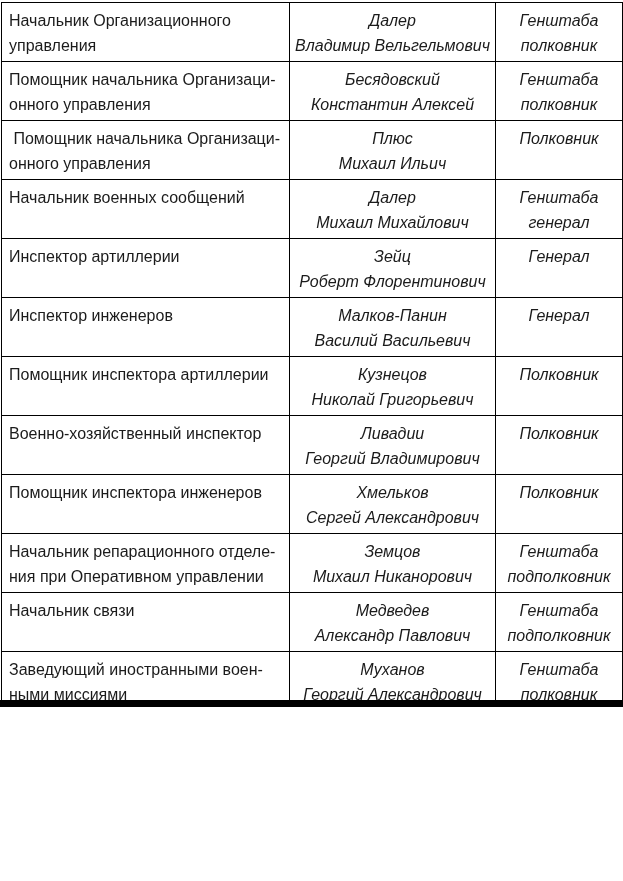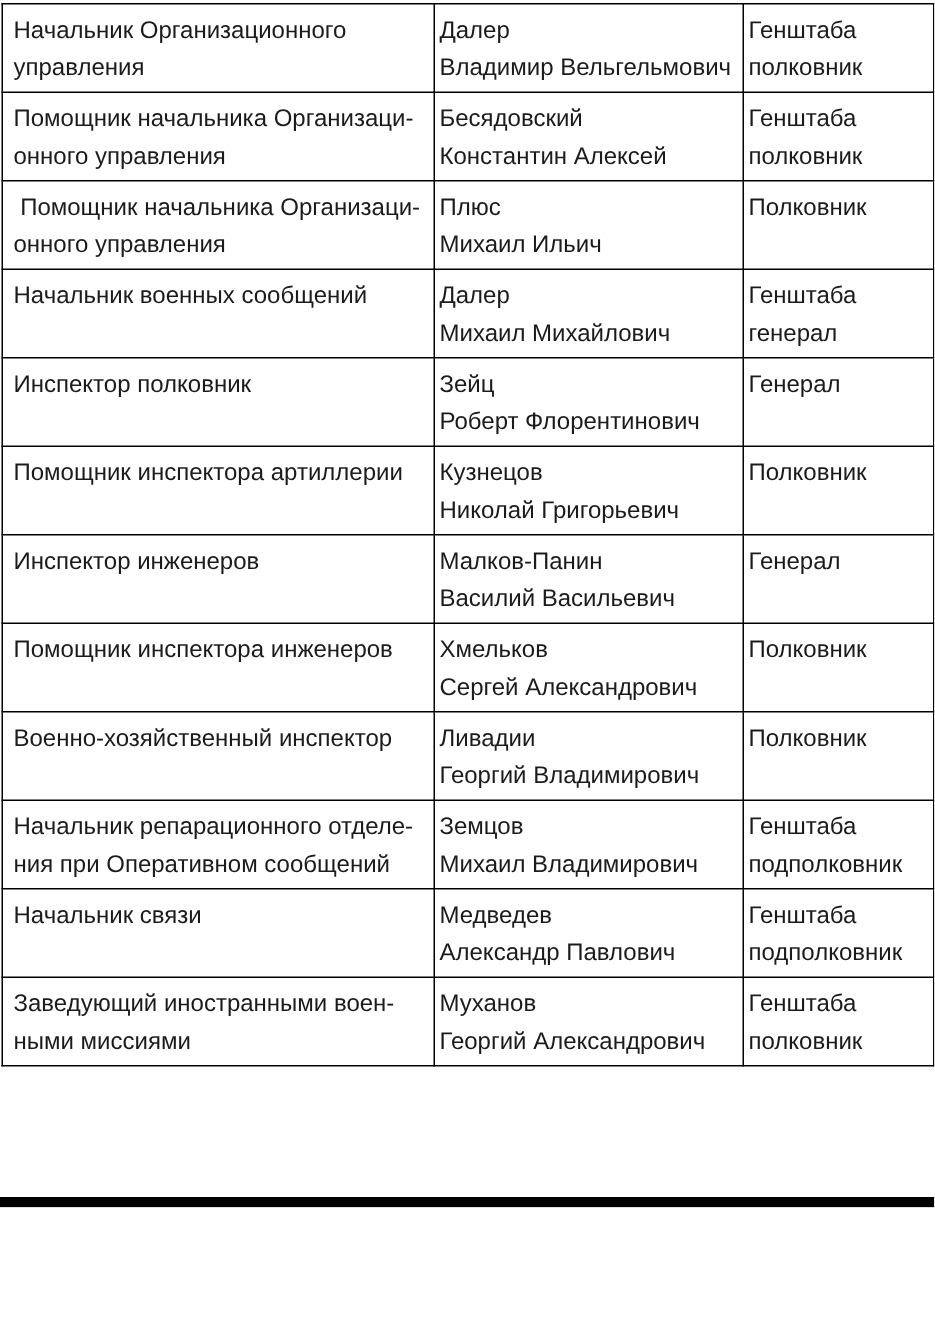--- a/index.html
+++ b/index.html
@@ -3,21 +3,21 @@
 <meta charset="utf-8">
 <style>
   html, body {
     margin: 0;
     padding: 0;
     background: #ffffff;
   }
   .page {
     position: relative;
     width: 623px;
-    height: 805px;
+    height: 707px;
     background: var(--bg, #ffffff);
     font-family: "Liberation Sans", sans-serif;
     color: var(--text, #1b1b1b);
     overflow: hidden;
   }
   table.officers-table {
     position: absolute;
     top: 2px;
     left: 1px;
     width: 621px;
@@ -31,21 +31,23 @@
     line-height: 25px;
     white-space: pre-line;
     overflow: hidden;
     color: var(--text, #1b1b1b);
   }
   td.col-position {
     text-align: left;
     padding: 5px 6px 3px 7px;
   }
   td.col-name, td.col-rank {
+    text-align: center;
     padding: 5px 3px 3px 3px;
+    font-style: italic;
   }
   tr.officer-row { height: 52px; }
   tr.officer-row:last-child { height: 36px; }
   .bottom-bar {
     position: absolute;
     left: 0;
     bottom: 0;
     width: 100%;
     height: 7px;
     background: var(--border, #000000);
@@ -91,61 +93,61 @@
 
   <tr class="officer-row">
     <td class="col-position">Начальник военных сообщений</td>
     <td class="col-name">Далер
 Михаил Михайлович</td>
     <td class="col-rank">Генштаба
 генерал</td>
   </tr>
 
   <tr class="officer-row">
-    <td class="col-position">Инспектор полковник</td>
+    <td class="col-position">Инспектор артиллерии</td>
     <td class="col-name">Зейц
 Роберт Флорентинович</td>
+    <td class="col-rank">Генерал</td>
+  </tr>
+
+  <tr class="officer-row">
+    <td class="col-position">Инспектор инженеров</td>
+    <td class="col-name">Малков-Панин
+Василий Васильевич</td>
     <td class="col-rank">Генерал</td>
   </tr>
 
   <tr class="officer-row">
     <td class="col-position">Помощник инспектора артиллерии</td>
     <td class="col-name">Кузнецов
 Николай Григорьевич</td>
     <td class="col-rank">Полковник</td>
   </tr>
 
   <tr class="officer-row">
-    <td class="col-position">Инспектор инженеров</td>
-    <td class="col-name">Малков-Панин
-Василий Васильевич</td>
-    <td class="col-rank">Генерал</td>
+    <td class="col-position">Военно-хозяйственный инспектор</td>
+    <td class="col-name">Ливадии
+Георгий Владимирович</td>
+    <td class="col-rank">Полковник</td>
   </tr>
 
   <tr class="officer-row">
     <td class="col-position">Помощник инспектора инженеров</td>
     <td class="col-name">Хмельков
 Сергей Александрович</td>
     <td class="col-rank">Полковник</td>
   </tr>
 
-  <tr class="officer-row">
-    <td class="col-position">Военно-хозяйственный инспектор</td>
-    <td class="col-name">Ливадии
-Георгий Владимирович</td>
-    <td class="col-rank">Полковник</td>
-  </tr>
-
 
 
   <tr class="officer-row">
     <td class="col-position">Начальник репарационного отделе-
-ния при Оперативном сообщений</td>
+ния при Оперативном управлении</td>
     <td class="col-name">Земцов
-Михаил Владимирович</td>
+Михаил Никанорович</td>
     <td class="col-rank">Генштаба
 подполковник</td>
   </tr>
 
   <tr class="officer-row">
     <td class="col-position">Начальник связи</td>
     <td class="col-name">Медведев
 Александр Павлович</td>
     <td class="col-rank">Генштаба
 подполковник</td>

